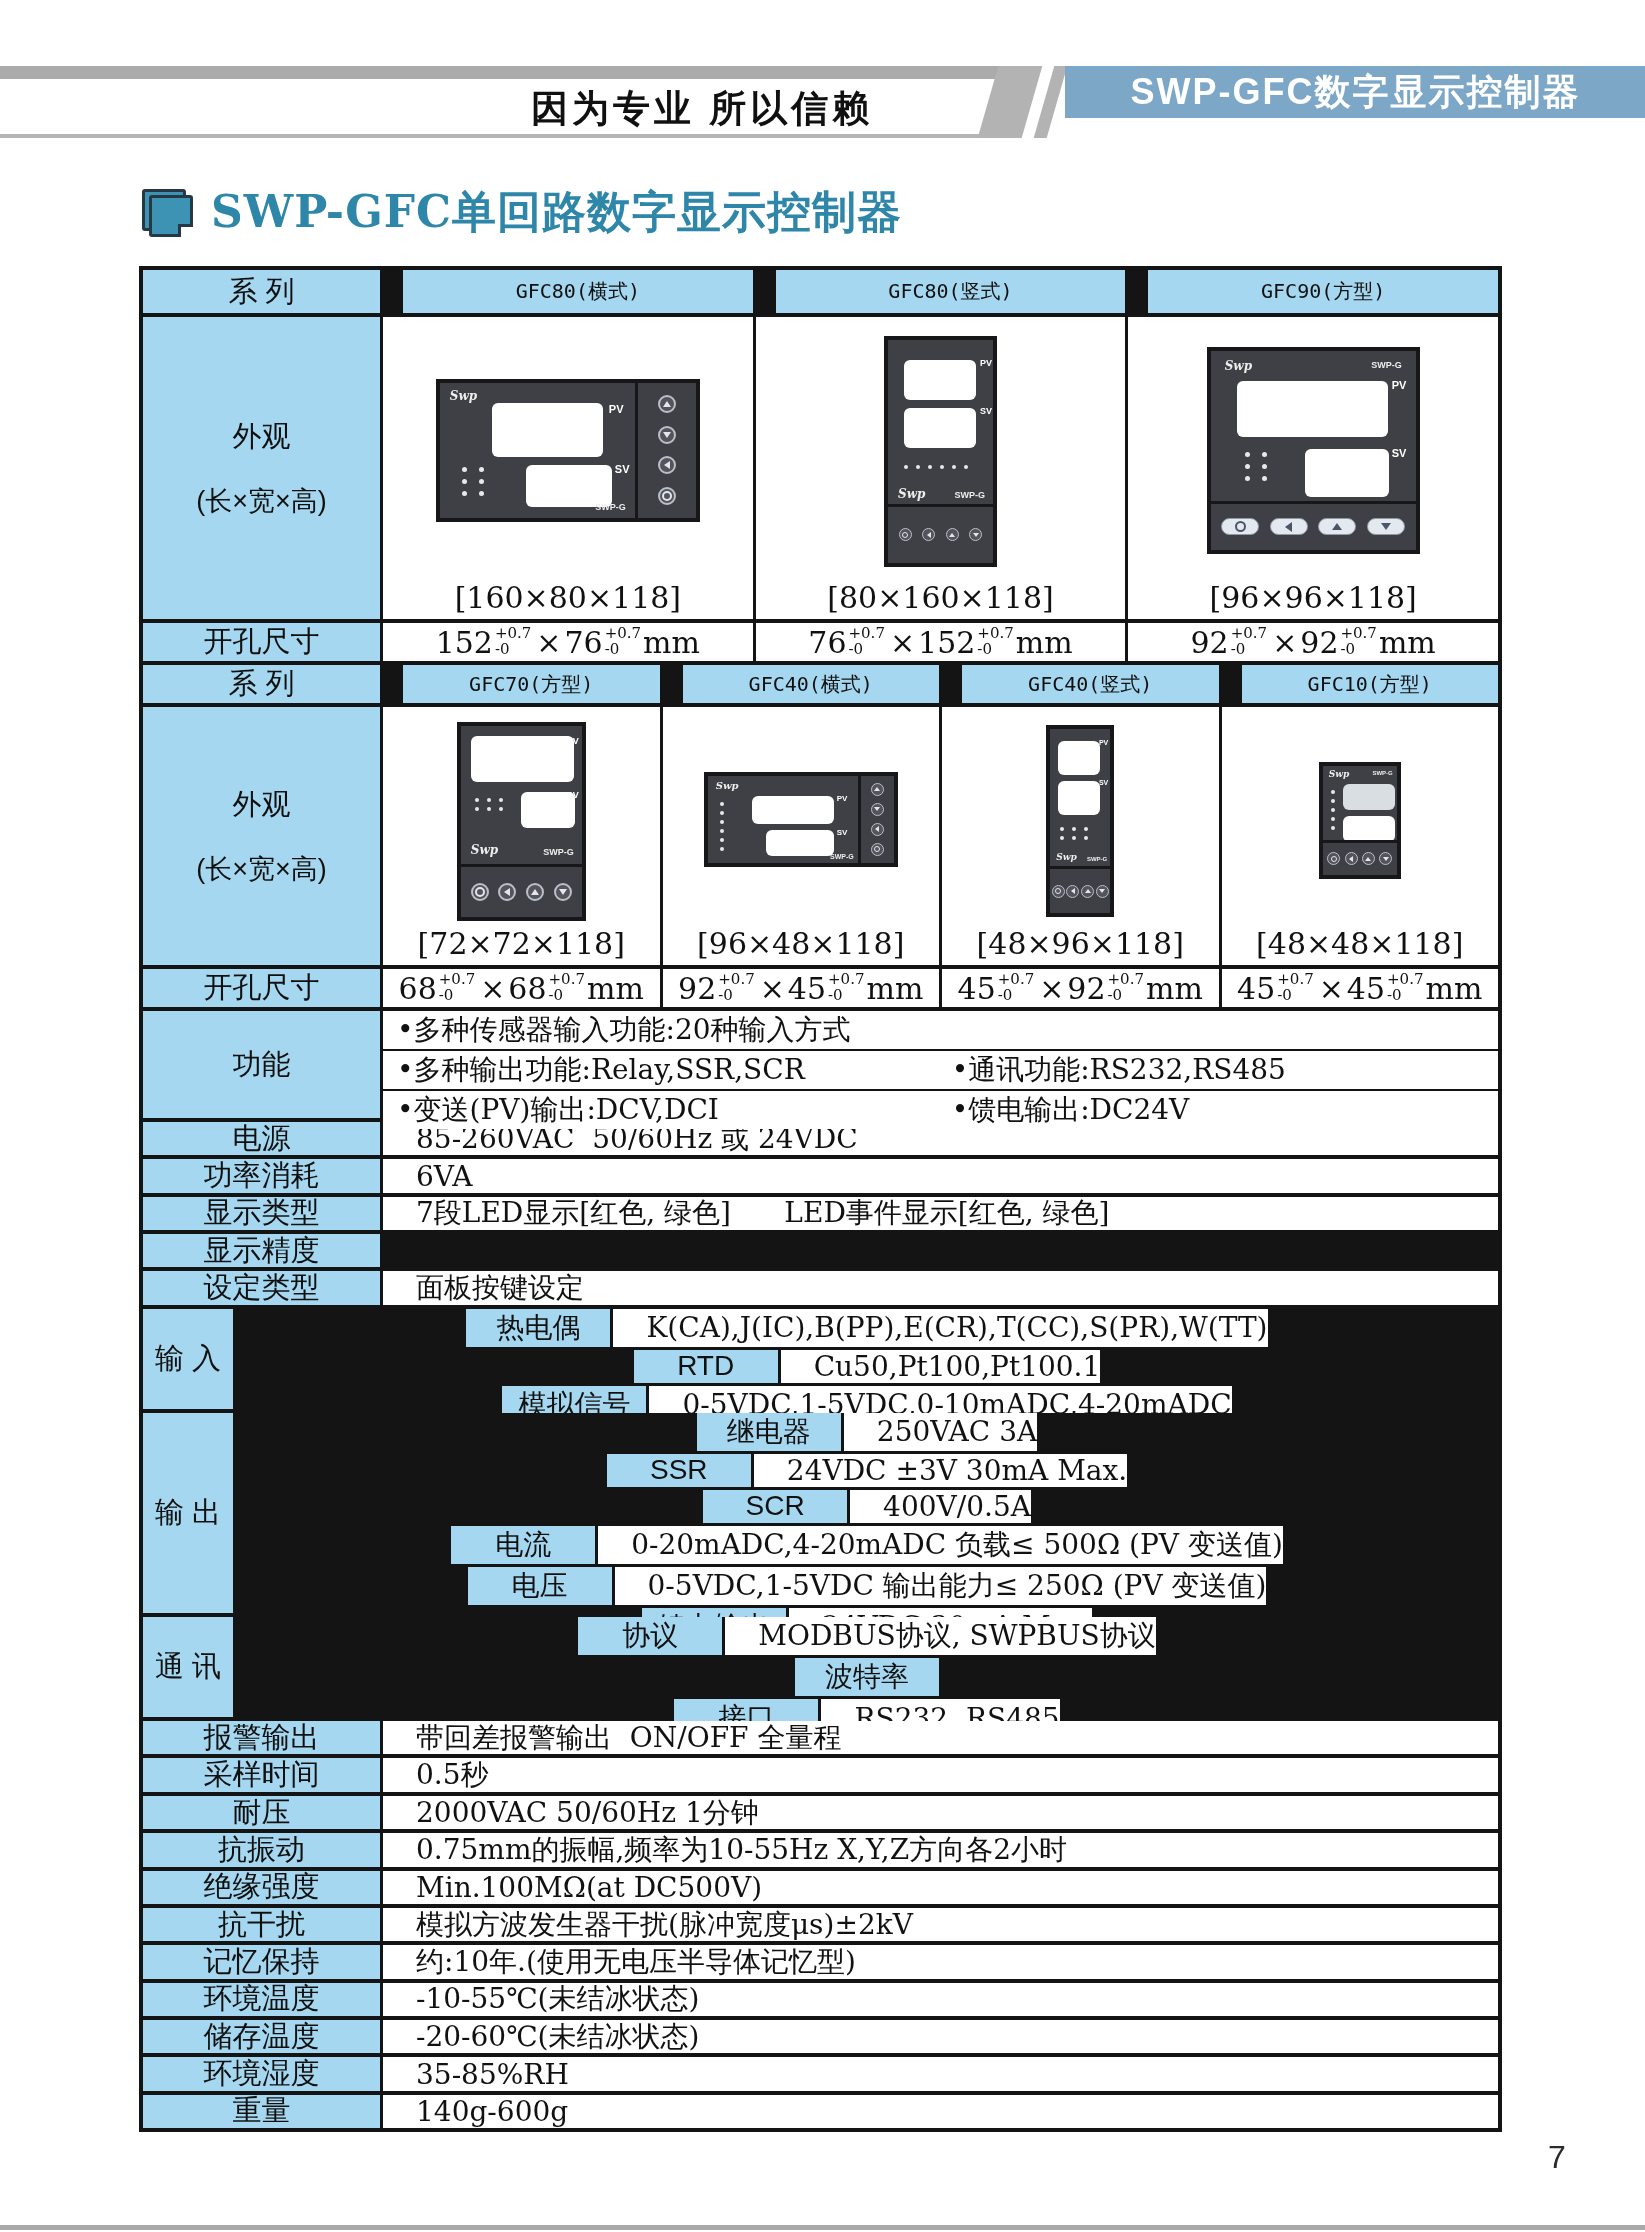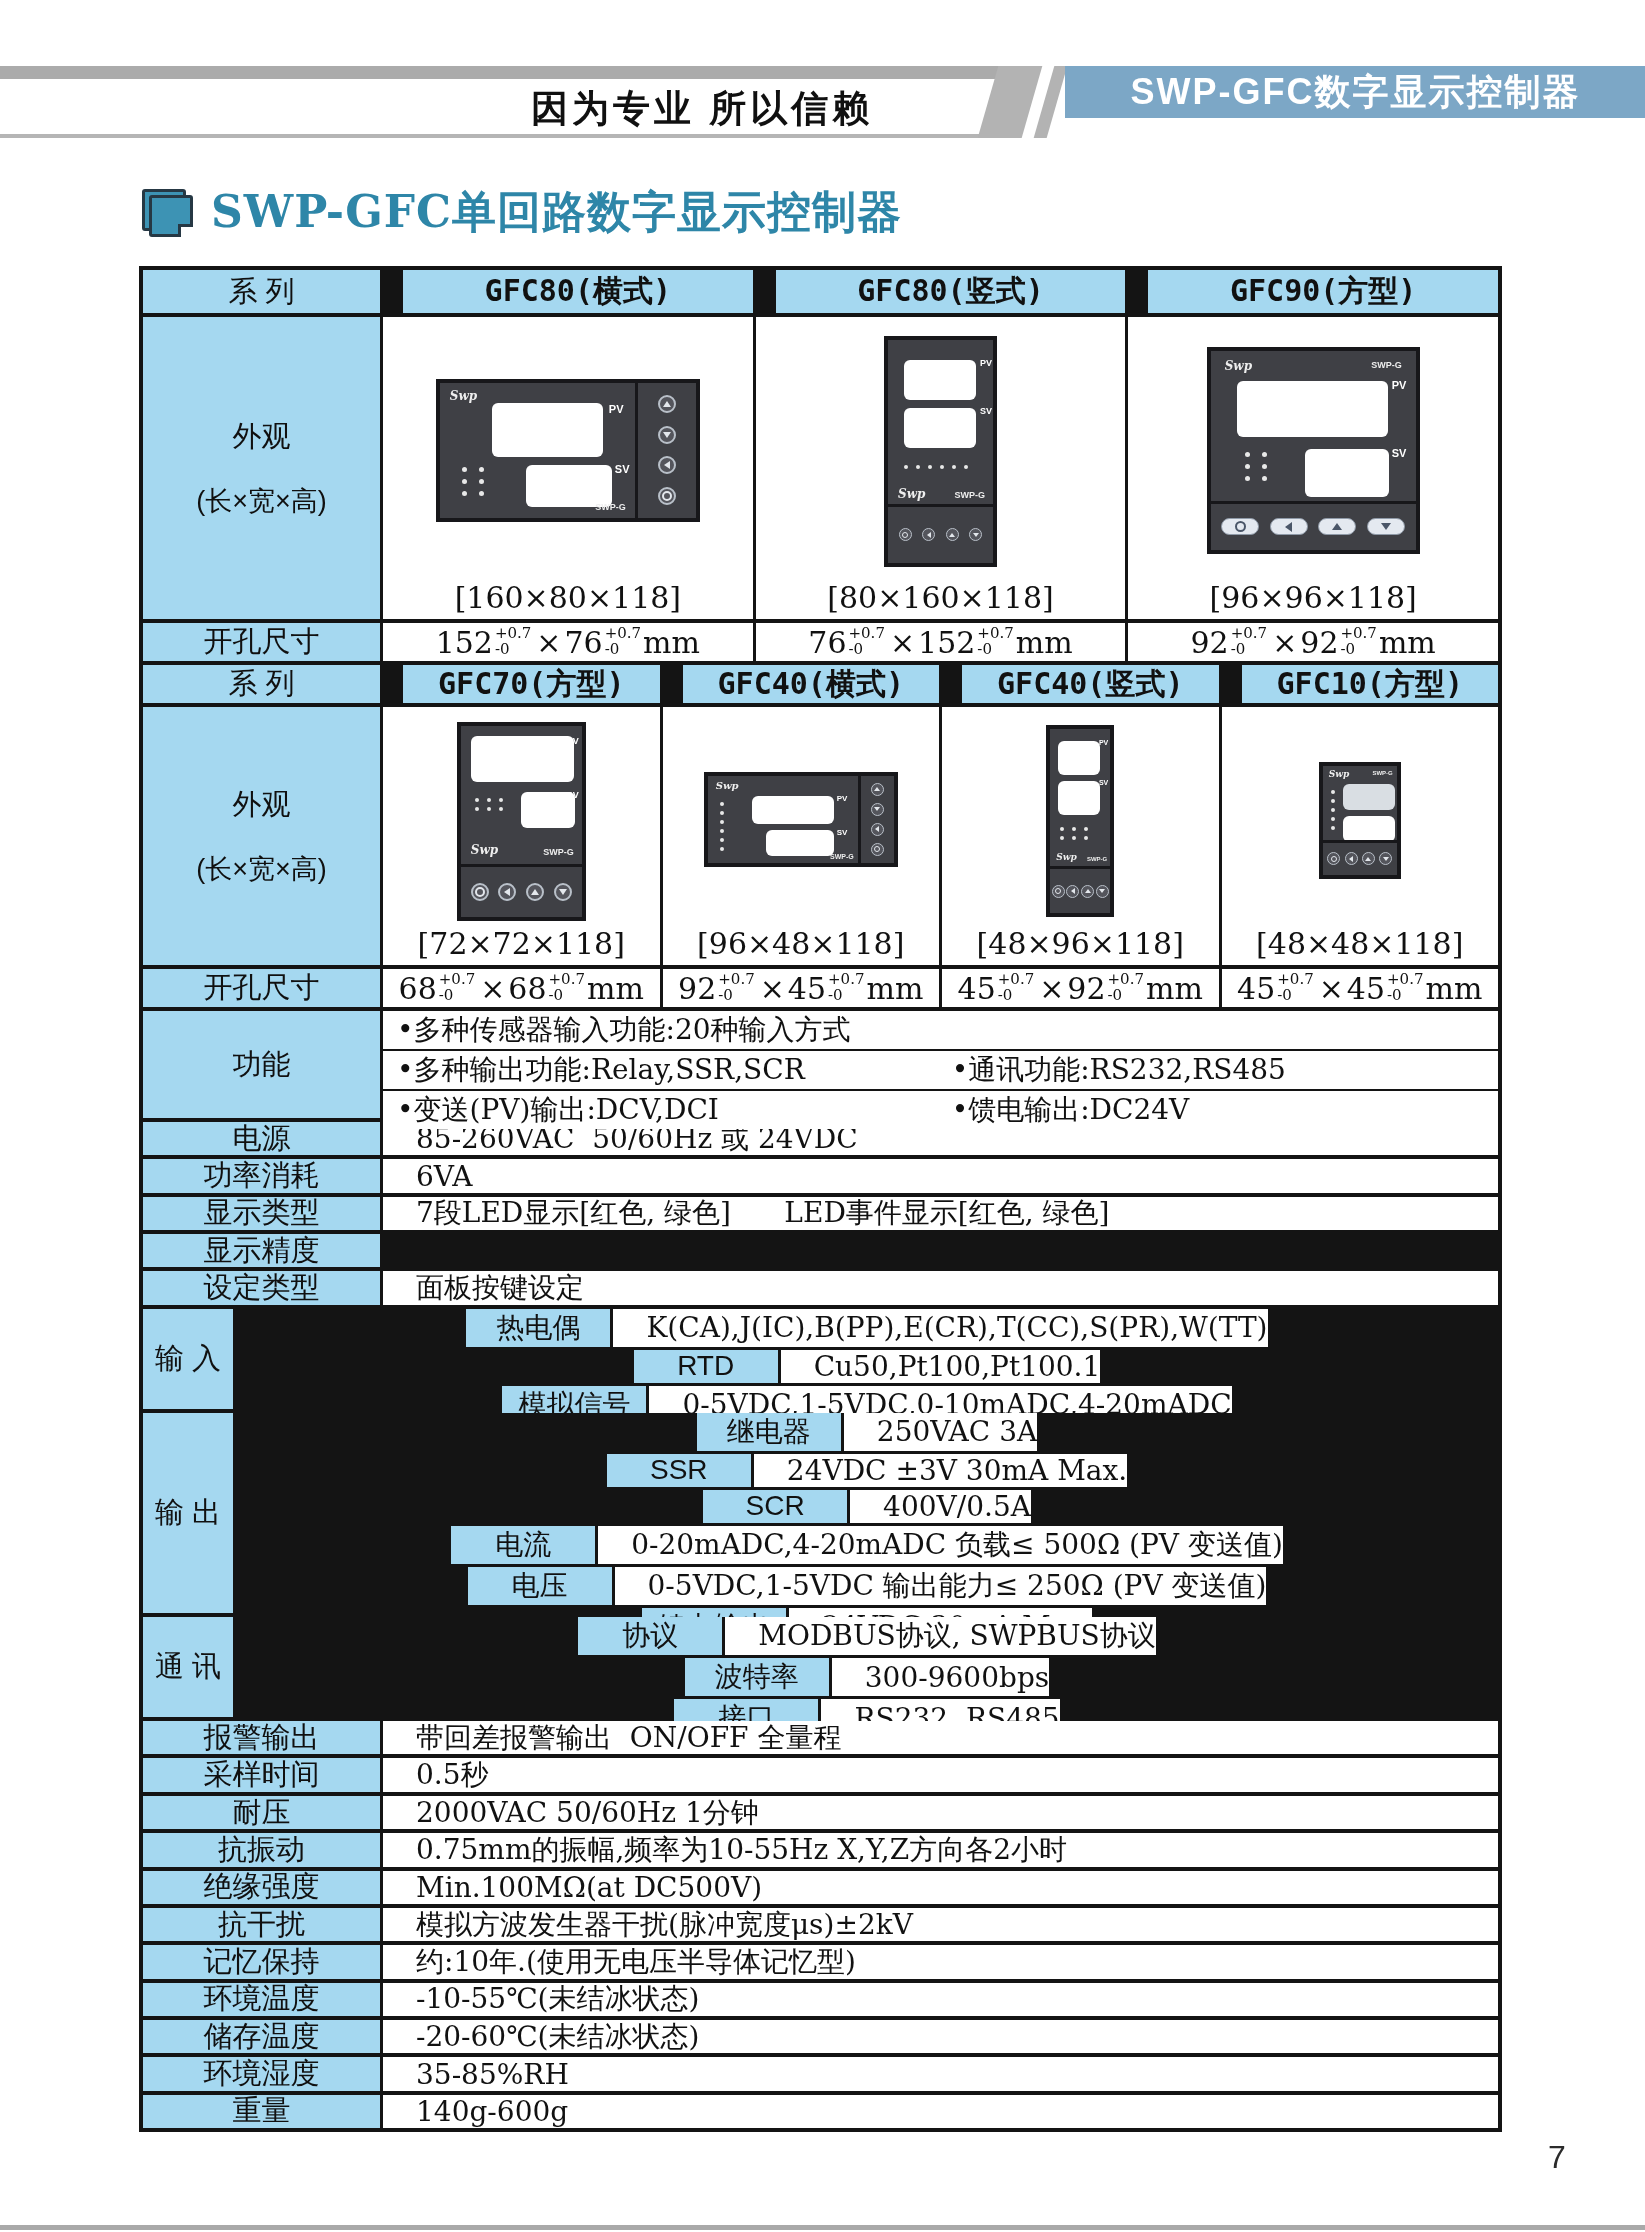--- a/index.html
+++ b/index.html
@@ -33,21 +33,21 @@
   
   .spec-table{position:absolute;left:139px;top:266px;width:1363px;height:1866px;
       box-sizing:border-box;border:4px solid #141414;background:#141414;
       display:flex;flex-direction:column;gap:4px;}
   .row{display:flex;gap:3px;min-height:0;}
   .lab{flex:0 0 237px;background:#a5d8f0;display:flex;flex-direction:column;
        align-items:center;justify-content:center;font-size:29px;color:#101010;text-align:center;}
   .lab .l2{font-size:27px;margin-top:26px;}
   .series .lab, .grp .glab{letter-spacing:8px;text-indent:8px;}
   .mcol{flex:1;background:#a5d8f0;display:flex;align-items:center;justify-content:center;
-        font-family:"DejaVu Sans Mono",monospace;font-size:30px;font-weight:bold;margin-left:20px;}
+        font-family:"DejaVu Sans Mono",monospace;font-size:20px;font-weight:normal;margin-left:20px;}
   .acol{flex:1;background:#fff;position:relative;display:flex;align-items:center;justify-content:center;}
   .dimlbl{position:absolute;bottom:4px;left:0;width:100%;text-align:center;
           font-family:"DejaVu Serif",serif;font-size:30px;}
   .ccol{flex:1;background:#fff;display:flex;align-items:center;justify-content:center;
         font-family:"DejaVu Serif",serif;font-size:30px;}
   .val{flex:1;background:#fff;display:flex;align-items:center;padding-left:33px;
        font-family:"DejaVu Serif",serif;font-size:28px;white-space:pre;}
   .h43{flex:0 0 43px;} .h304{flex:0 0 302px;} .h38{flex:0 0 38px;} .h259{flex:0 0 258px;}
   .hfeat{flex:0 0 107px;}
   .fx1{flex:1 1 0;} .fx3{flex:3 1 0;} .fx6{flex:6 1 0;}
@@ -531,21 +531,20 @@
 
   <div class="row grp fx3">
     <div class="glab">通讯</div>
     <div class="gcol">
       <div class="grow">
         <div class="slab">协议</div>
         <div class="val">MODBUS协议, SWPBUS协议</div>
       </div>
       <div class="grow">
         <div class="slab">波特率</div>
-        <div class="val">300-9600bps</div>
       </div>
       <div class="grow">
         <div class="slab">接口</div>
         <div class="val">RS232, RS485</div>
       </div>
     </div>
   </div>
 
   <div class="row fx1">
     <div class="lab">报警输出</div>

